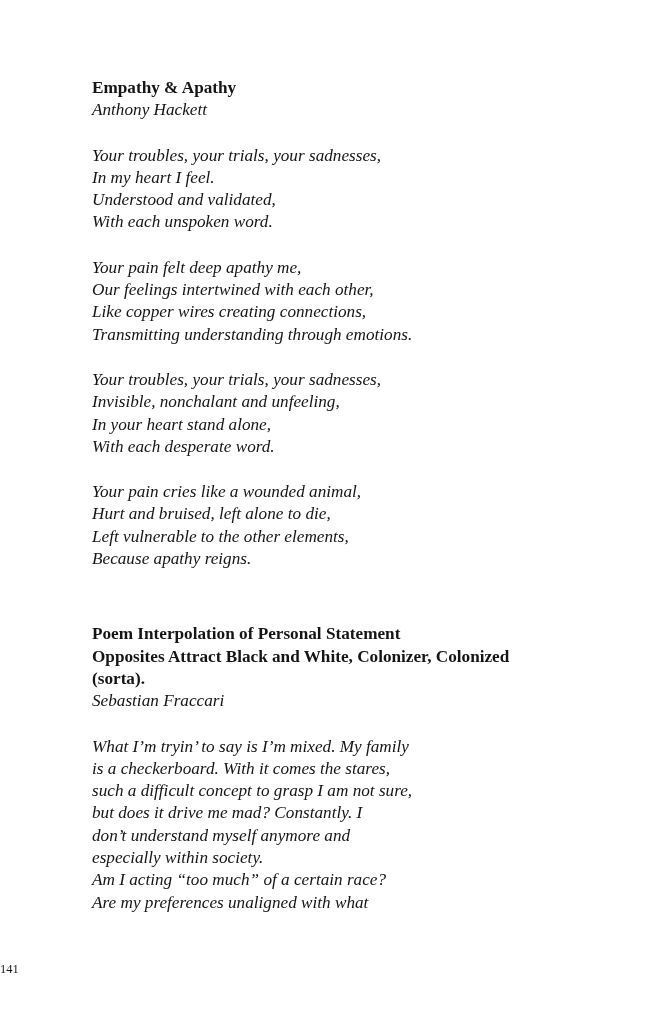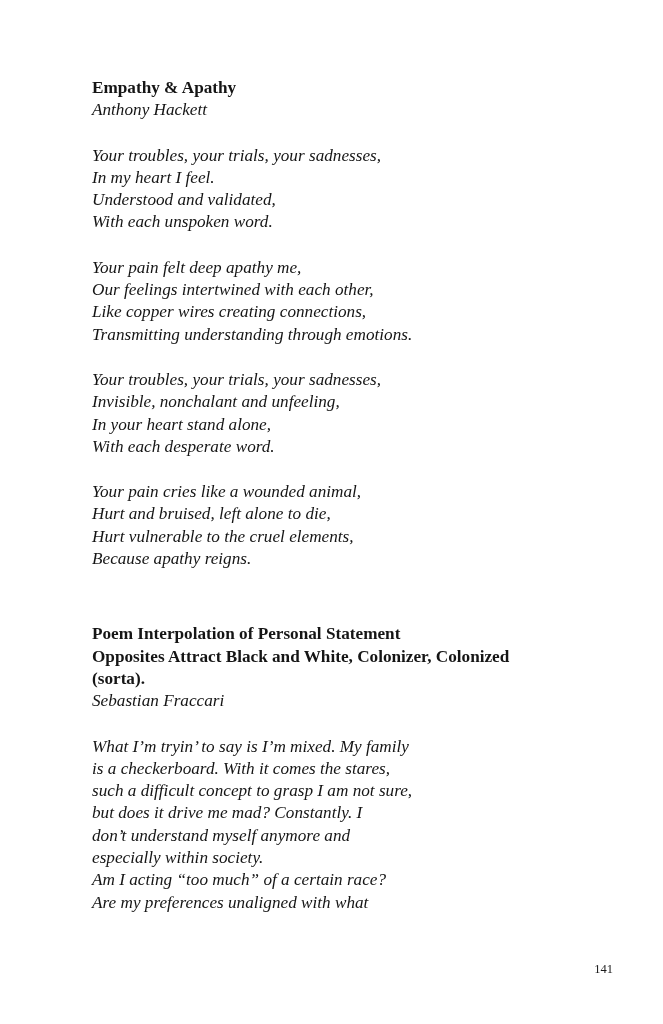--- a/index.html
+++ b/index.html
@@ -29,21 +29,21 @@
   }
   .poem-title .line { font-weight: 700; }
   .poem-author { font-style: italic; }
   .stanza { margin-top: 23px; font-style: italic; }
   .poem-second { margin-top: 53px; }
   .page-number {
     position: absolute;
     top: 962px;
     left: 0;
     width: 613px;
-    text-align: right;
+    text-align: left;
     font-size: 12.5px;
     color: #1a1a1a;
   }
 </style>
 </head>
 <body>
 
 <div class="page">
   <div class="content">
 
@@ -70,21 +70,21 @@
       <div class="stanza">
         <div class="line">Your troubles, your trials, your sadnesses,</div>
         <div class="line">Invisible, nonchalant and unfeeling,</div>
         <div class="line">In your heart stand alone,</div>
         <div class="line">With each desperate word.</div>
       </div>
 
       <div class="stanza">
         <div class="line">Your pain cries like a wounded animal,</div>
         <div class="line">Hurt and bruised, left alone to die,</div>
-        <div class="line">Hurt vulnerable to the cruel elements,</div>
+        <div class="line">Left vulnerable to the other elements,</div>
         <div class="line">Because apathy reigns.</div>
       </div>
     </section>
 
     <section class="poem poem-second">
       <div class="poem-title">
         <div class="line">Poem Interpolation of Personal Statement</div>
         <div class="line">Opposites Attract Black and White, Colonizer, Colonized</div>
         <div class="line">(sorta).</div>
       </div>

